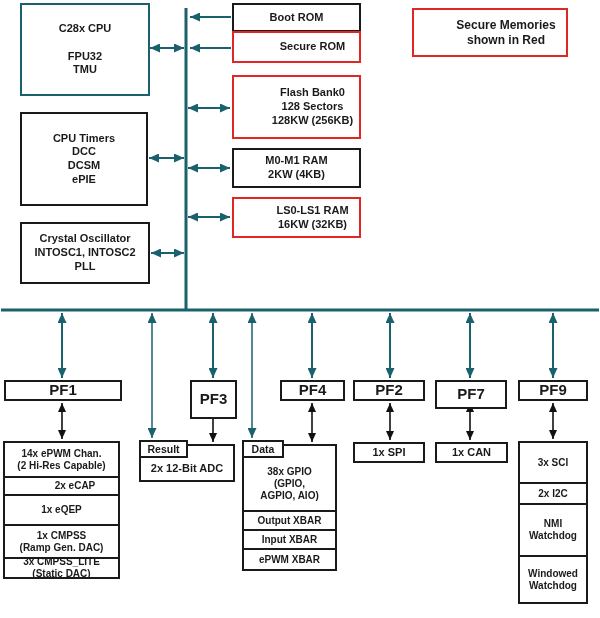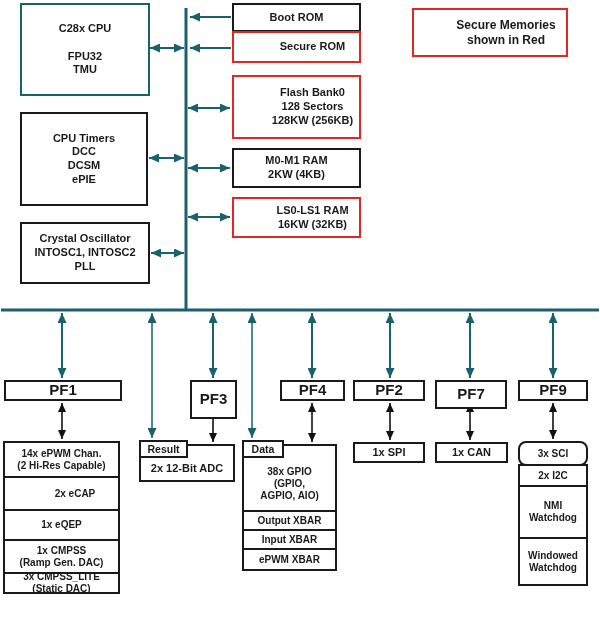--- a/index.html
+++ b/index.html
@@ -97,21 +97,21 @@
   <div class="box pf" style="left:4px;top:380px;width:118px;height:21px;">PF1</div>
   <div class="box pf" style="left:190px;top:380px;width:47px;height:39px;">PF3</div>
   <div class="box pf" style="left:280px;top:380px;width:65px;height:21px;">PF4</div>
   <div class="box pf" style="left:353px;top:380px;width:72px;height:21px;">PF2</div>
   <div class="box pf" style="left:435px;top:380px;width:72px;height:29px;">PF7</div>
   <div class="box pf" style="left:518px;top:380px;width:70px;height:21px;">PF9</div>
 
   <div class="stack" style="left:3px;top:441px;width:117px;">
     <div class="row" style="height:37px;">14x ePWM Chan.
 (2 Hi-Res Capable)</div>
-    <div class="row" style="height:35px;padding-left:27px;">2x eCAP</div>
+    <div class="row" style="height:20px;padding-left:27px;">2x eCAP</div>
     <div class="row" style="height:32px;">1x eQEP</div>
     <div class="row" style="height:35px;">1x CMPSS
 (Ramp Gen. DAC)</div>
     <div class="row" style="height:22px;">3x CMPSS_LITE
 (Static DAC)</div>
   </div>
 
   <div class="tab" style="left:139px;top:440px;width:49px;height:18px;text-align:right;">Result</div>
   <div class="box adc-main" style="left:139px;top:444px;width:96px;height:38px;">2x 12-Bit ADC</div>
 
@@ -122,21 +122,21 @@
 AGPIO, AIO)</div>
     <div class="row" style="height:21px;">Output XBAR</div>
     <div class="row" style="height:21px;">Input XBAR</div>
     <div class="row" style="height:23px;">ePWM XBAR</div>
   </div>
 
   <div class="box" style="left:353px;top:442px;width:72px;height:21px;">1x SPI</div>
   <div class="box" style="left:435px;top:442px;width:73px;height:21px;">1x CAN</div>
 
   <div class="stack" style="left:518px;top:441px;width:70px;">
-    <div class="row" style="height:25px;border-radius:8px;">3x SCI</div>
+    <div class="row" style="height:43px;">3x SCI</div>
     <div class="row" style="height:23px;">2x I2C</div>
     <div class="row" style="height:54px;">NMI
 Watchdog</div>
     <div class="row" style="height:49px;">Windowed
 Watchdog</div>
   </div>
 
 </div>
 
 </body></html>

